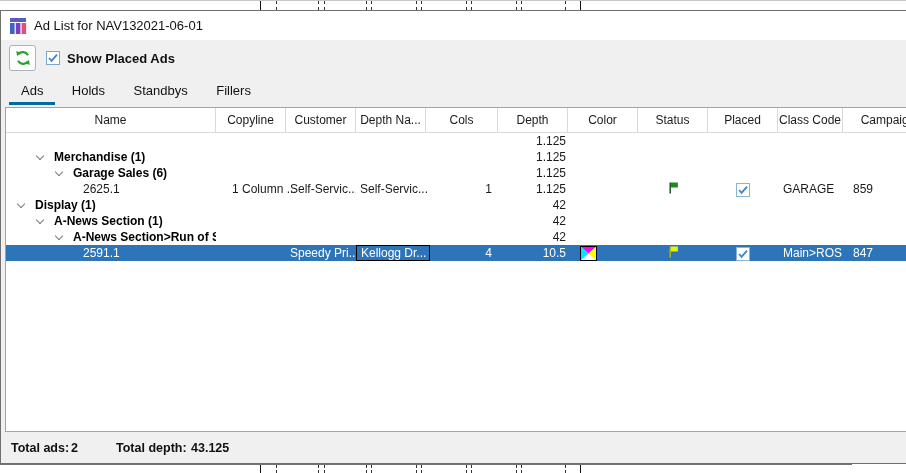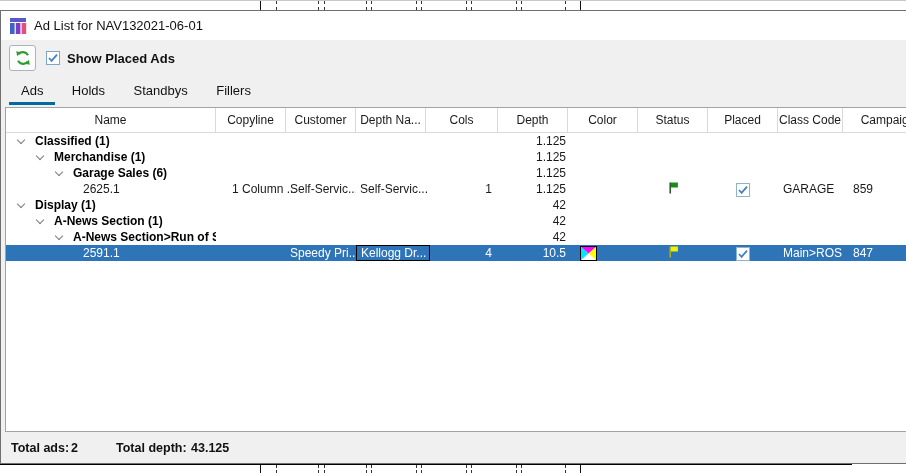--- a/index.html
+++ b/index.html
@@ -1,18 +1,18 @@
 <!DOCTYPE html>
 <html><head>
 <meta charset="utf-8">
 <style>
   * { margin:0; padding:0; box-sizing:border-box; }
   html,body { width:906px; height:473px; overflow:hidden; background:#fff;
               font-family:"Liberation Sans", sans-serif; }
-  .stage { position:relative; width:852px; height:473px; background:#000000; }
+  .stage { position:relative; width:852px; height:473px; background:#737373; }
 
   
   .bg-strip { position:absolute; left:0; width:906px; background:#fff; }
   .bg-top { top:0; height:10px; border-top:1px solid #c8c8c8; }
   .bg-bottom { top:465px; height:8px; }
   .vline { position:absolute; top:0; bottom:0; width:0; border-left:1px solid #111; }
   .vdash { position:absolute; top:0; bottom:0; width:0; border-left:1px dashed #333; }
 
   
   .window { position:absolute; left:0; top:10px; width:906px; height:454px;
@@ -170,24 +170,20 @@
         <div class="hcell" style="left:562px;width:70px">Color</div>
         <div class="hcell" style="left:632px;width:70px">Status</div>
         <div class="hcell" style="left:702px;width:70px">Placed</div>
         <div class="hcell" style="left:772px;width:65px">Class Code</div>
         <div class="hcell" style="left:837px;width:90px;border-right:none">Campaign</div>
       </div>
 
       <div class="gbody">
 
         <div class="row lvl0">
-          <div class="cell c-name">
-              <span class="chev"></span>
-            <span class="gname bold" style="display:block">Classified (1)</span>
-            </div>
           <div class="cell c-depth">1.125</div>
         </div>
 
         <div class="row lvl1">
           <div class="cell c-name">
               <span class="chev"></span>
             <span class="gname bold" style="display:block">Merchandise (1)</span>
             </div>
           <div class="cell c-depth">1.125</div>
         </div>

